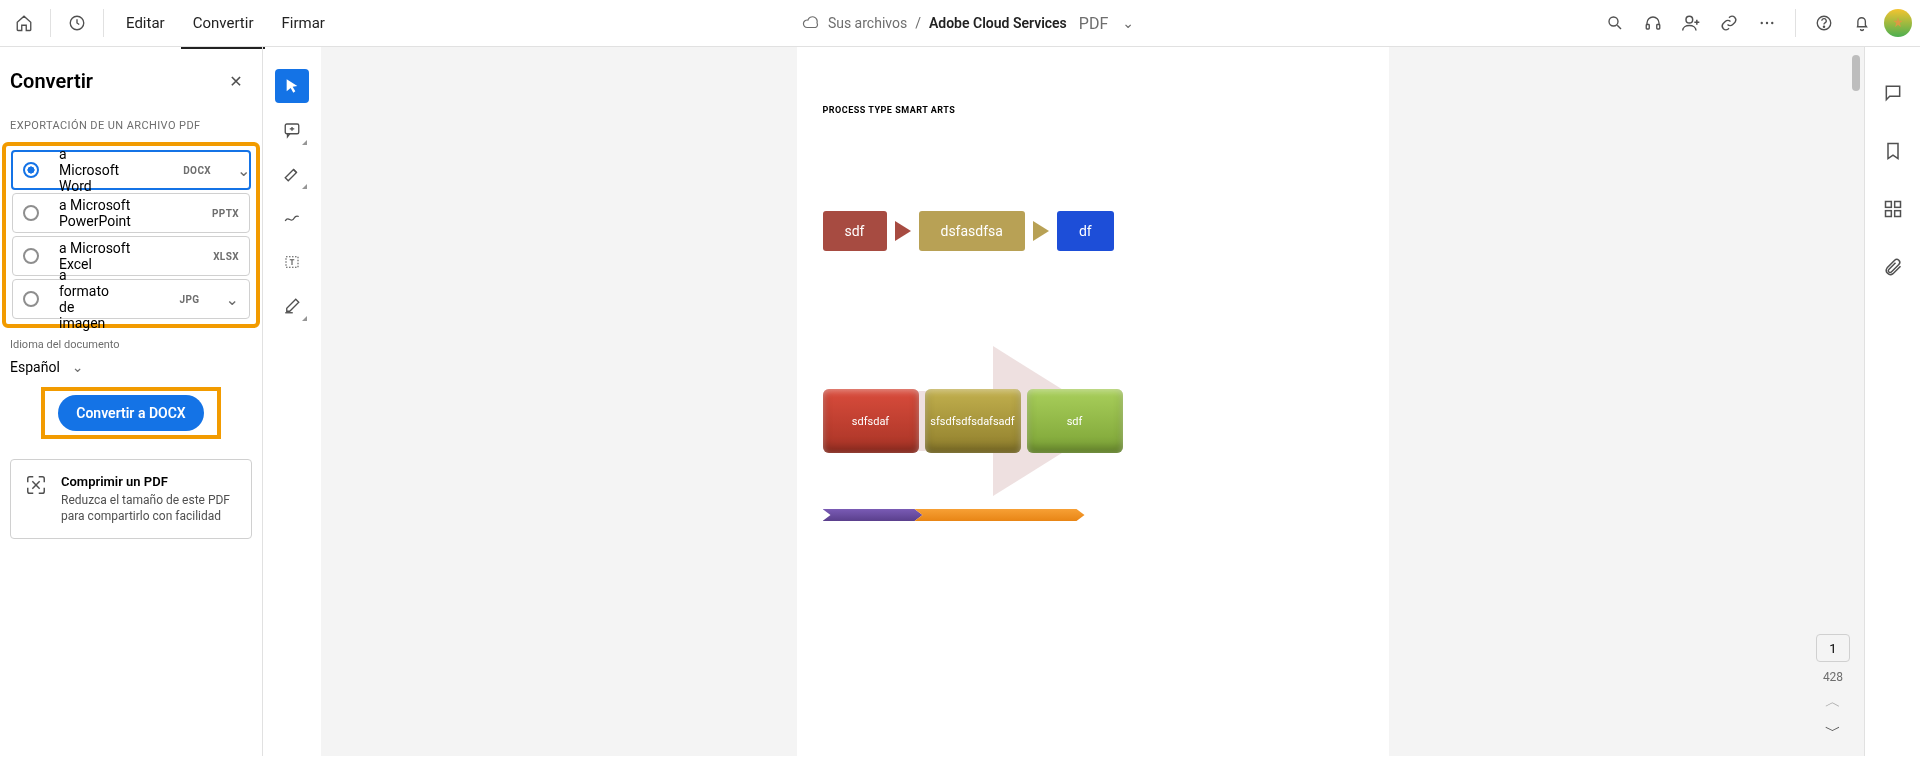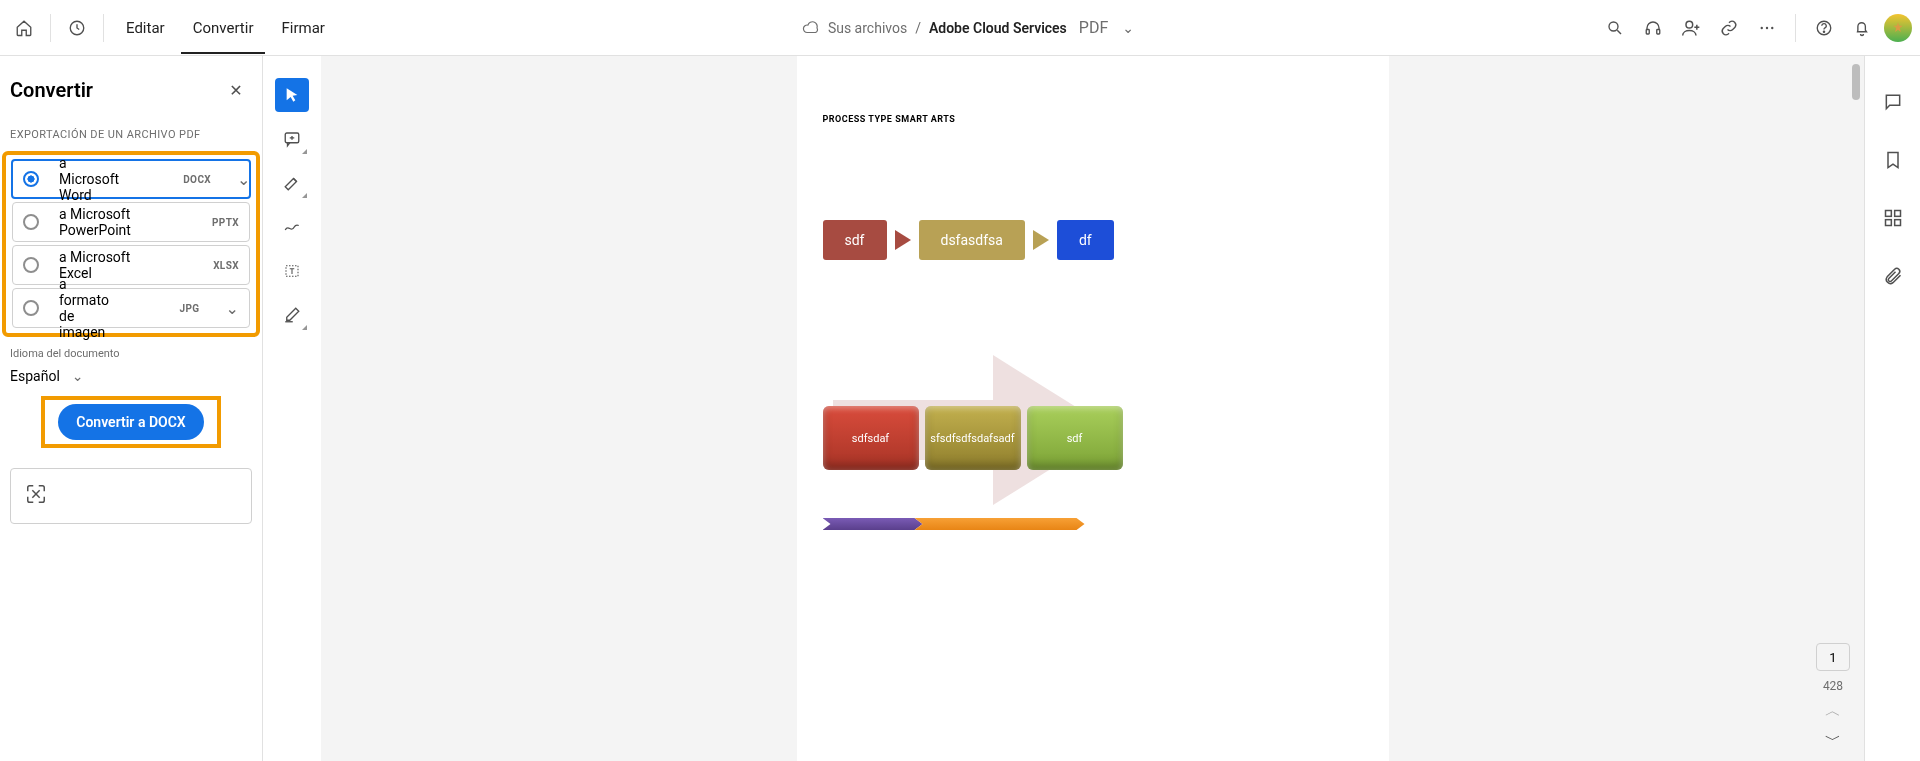--- a/index.html
+++ b/index.html
@@ -1,18 +1,18 @@
 <!DOCTYPE html>
 <html><head>
 <meta charset="utf-8">
 <style>
   * { box-sizing: border-box; margin: 0; padding: 0; font-family: -apple-system, BlinkMacSystemFont, "Segoe UI", Roboto, sans-serif; }
   body { background: #fff; width: 1920px; height: 761px; overflow: hidden; }
 
-  .topbar { height: 56px; border-bottom: 1px solid #e1e1e1; display: flex; align-items: center; padding: 0 8px; }
+  .topbar { height: 47px; border-bottom: 1px solid #e1e1e1; display: flex; align-items: center; padding: 0 8px; }
   .topbar-left { display: flex; align-items: center; gap: 4px; }
   .icon-btn { width: 32px; height: 32px; display: flex; align-items: center; justify-content: center; border-radius: 4px; cursor: pointer; color: #505050; }
   .vdiv { width: 1px; height: 28px; background: #e1e1e1; margin: 0 6px; }
   .top-tab { padding: 0 12px; height: 52px; display: flex; align-items: center; font-size: 15px; color: #222; cursor: pointer; position: relative; }
   .top-tab.active::after { content: ""; position: absolute; left: 0; right: 0; bottom: 0; height: 2px; background: #222; }
   .topbar-center { flex: 1; display: flex; align-items: center; justify-content: center; gap: 8px; font-size: 14px; color: #6e6e6e; }
   .crumb-file { color: #222; font-weight: 600; }
   .file-type { font-size: 16px; color: #6e6e6e; margin-left: 4px; }
   .topbar-right { display: flex; align-items: center; gap: 6px; }
   .avatar { width: 28px; height: 28px; border-radius: 50%; background: linear-gradient(#f4c430, #4caf50); display:flex; align-items:center; justify-content:center; }
@@ -49,21 +49,21 @@
   .page-title-text { font-size: 9px; font-weight: 700; letter-spacing: .5px; }
 
   .smart1 { display: flex; align-items: center; gap: 8px; margin-top: 96px; }
   .box1 { color: #fff; font-size: 14px; padding: 12px 22px; border-radius: 3px; }
   .b1a { background: #a74b41; } .b1b { background: #b8a155; } .b1c { background: #1d4ed8; }
   .arr1 { width: 0; height: 0; border-top: 10px solid transparent; border-bottom: 10px solid transparent; }
   .aa { border-left: 16px solid #a74b41; } .ab { border-left: 16px solid #b8a155; }
 
   .smart2 { position: relative; margin-top: 90px; height: 160px; }
   .big-arrow-bg { position: absolute; left: 0; top: 0; width: 300px; height: 160px; }
-  .row3d { position: absolute; top: 56px; left: 0; display: flex; gap: 6px; }
+  .row3d { position: absolute; top: 48px; left: 0; display: flex; gap: 6px; }
   .box3d { width: 96px; height: 64px; border-radius: 6px; display: flex; align-items: center; justify-content: center; color: #fff; font-size: 11px; box-shadow: inset 0 2px 6px rgba(255,255,255,.4), inset 0 -6px 10px rgba(0,0,0,.25); }
   .c3a { background: linear-gradient(#d94c3c, #a83426); } .c3b { background: linear-gradient(#c2b04e, #8f7e2c); } .c3c { background: linear-gradient(#a9cf5b, #7ca336); }
 
   .smart3 { display: flex; margin-top: 46px; }
   .chevbox { height: 46px; display: flex; align-items: center; justify-content: center; font-size: 18px; padding: 0 26px 0 36px; position: relative; margin-right: -14px; clip-path: polygon(0 0, calc(100% - 18px) 0, 100% 50%, calc(100% - 18px) 100%, 0 100%, 18px 50%); }
   .cv1 { background: linear-gradient(#f7a035, #e88515); color: #fff; font-size: 28px; font-weight: 300; } 
   .cv2 { background: linear-gradient(#d5def0, #b8c6e4); color: #4a5a7a; } 
   .cv3 { background: linear-gradient(#f7a035, #e88515); color: #fff; }
 
   .smart4 { display:flex; margin-top: 8px; }
@@ -210,20 +210,24 @@
 
     <div class="highlight-btn-wrap">
       <button class="cta">Convertir a DOCX</button>
     </div>
 
     <div class="compress-card">
       <div><svg width="22" height="22" viewBox="0 0 24 24" fill="none" stroke="#505050" stroke-width="1.6">
             <path d="M9 3H5a2 2 0 0 0-2 2v4M15 3h4a2 2 0 0 1 2 2v4M9 21H5a2 2 0 0 1-2-2v-4M15 21h4a2 2 0 0 0 2-2v-4"></path>
             <path d="M8 8l8 8M16 8l-8 8"></path>
           </svg></div>
+      <div class="txt">
+        <h4>Comprimir un PDF</h4>
+        <p>Reduzca el tamaño de este PDF para compartirlo con facilidad</p>
+      </div>
     </div>
   </div>
 
   <div class="toolbar-strip">
     <div class="tool active">
         <svg width="16" height="16" viewBox="0 0 24 24" fill="currentColor">
           <path d="M4 2l16 10-7 1 4 7-3 2-4-7-6 5z"></path>
         </svg>
       </div>
     <div class="tool">

